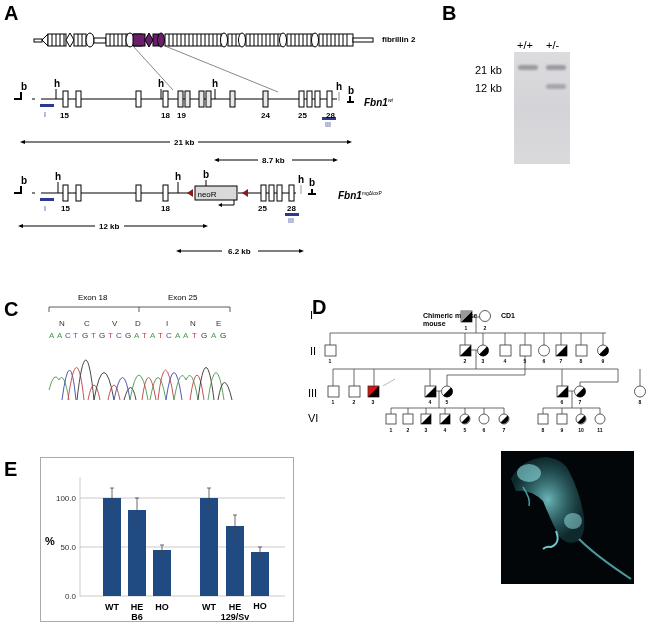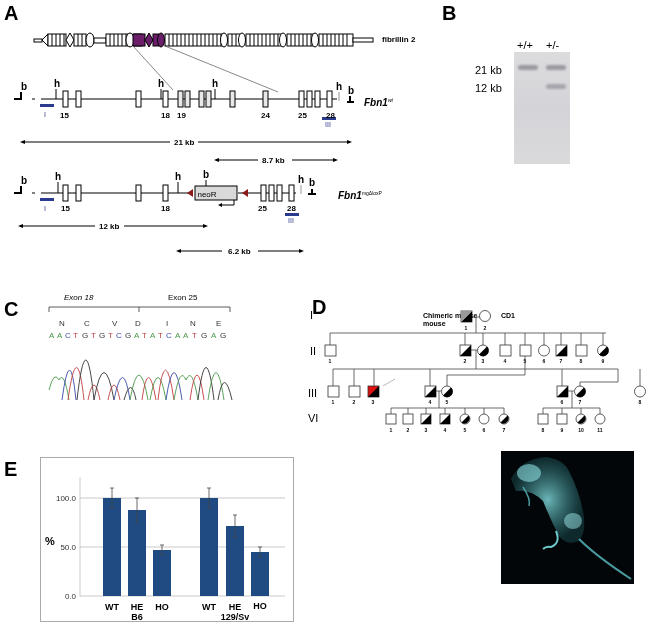--- a/index.html
+++ b/index.html
@@ -219,21 +219,21 @@
   <div style="position:absolute;left:4px;top:13px;width:20px;height:5px;background:#9a9aa0;border-radius:3px;filter:blur(1px);"></div>
   <div style="position:absolute;left:32px;top:13px;width:20px;height:5px;background:#9a9aa0;border-radius:3px;filter:blur(1px);"></div>
   <div style="position:absolute;left:32px;top:32px;width:20px;height:5px;background:#a5a5ab;border-radius:3px;filter:blur(1px);"></div>
 </div>
 <div class="abs" style="left:517px;top:39px;font-size:11px;">+/+</div>
 <div class="abs" style="left:546px;top:39px;font-size:11px;">+/-</div>
 <div class="abs" style="left:475px;top:64px;font-size:11px;">21 kb</div>
 <div class="abs" style="left:475px;top:82px;font-size:11px;">12 kb</div>
 
 <div class="panel-label" style="left:4px;top:298px;">C</div>
-<div class="abs" style="left:64px;top:293px;font-size:8px;font-style:italic;">Exon 18</div>
+<div class="abs" style="left:78px;top:293px;font-size:8px;">Exon 18</div>
 <div class="abs" style="left:168px;top:293px;font-size:8px;text-align:center;">Exon 25</div>
 <svg class="abs" style="left:44px;top:300px;" width="200" height="115" viewBox="0 0 200 115">
   <polyline points="5,12 5,7 186,7 186,12" fill="none" stroke="#333" stroke-width="0.8"></polyline>
   <line x1="95" y1="7" x2="95" y2="12" stroke="#333" stroke-width="0.8"></line>
   <g font-size="8" fill="#333">
     <text x="15" y="26">N</text>
     <text x="40" y="26">C</text>
     <text x="68" y="26">V</text>
     <text x="91" y="26">D</text>
     <text x="122" y="26">I</text>

